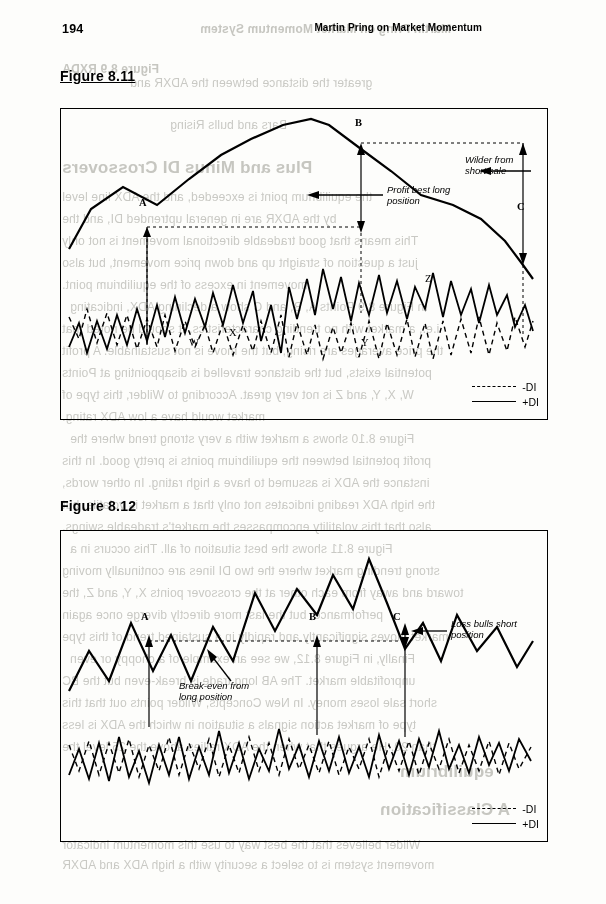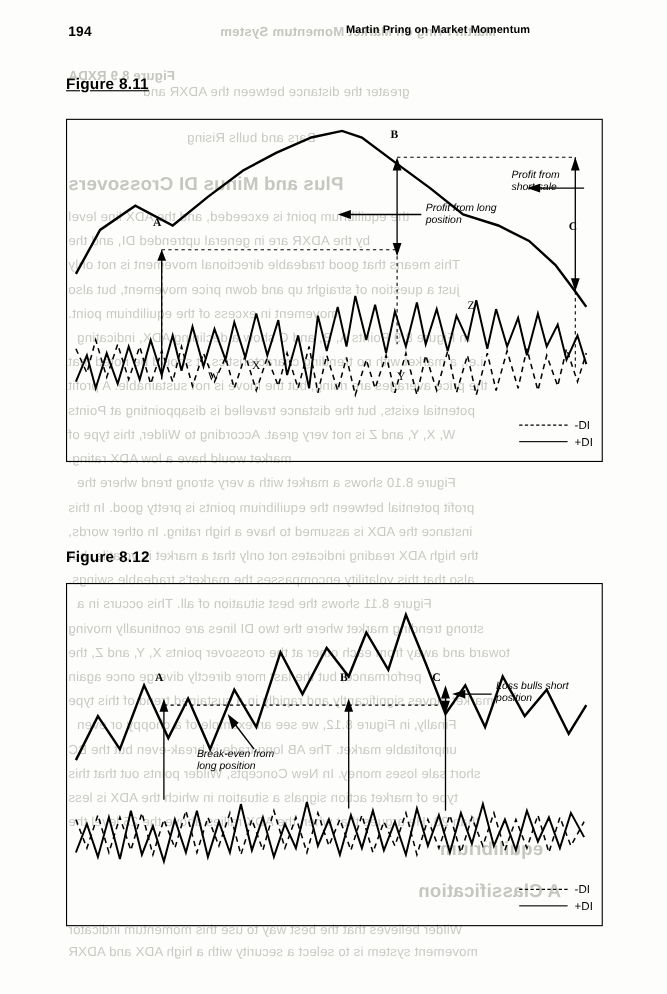--- a/index.html
+++ b/index.html
@@ -210,23 +210,23 @@
     </svg>
 
     <div class="pt-label" style="left:78px; top:88px;">A</div>
     <div class="pt-label" style="left:294px; top:8px;">B</div>
     <div class="pt-label" style="left:456px; top:92px;">C</div>
     <div class="pt-label plain" style="left:128px; top:228px;">W</div>
     <div class="pt-label plain" style="left:168px; top:218px;">X</div>
     <div class="pt-label plain" style="left:300px; top:228px;">Y</div>
     <div class="pt-label plain" style="left:364px; top:164px;">Z</div>
 
-    <div class="annot" style="left:326px; top:76px;">Profit from long
+    <div class="annot" style="left:326px; top:76px;">Profit best long
 position</div>
-    <div class="annot" style="left:404px; top:46px; text-align:left;">Profit from
+    <div class="annot" style="left:404px; top:46px; text-align:left;">Wilder from
 short sale</div>
 
     <div class="legend" style="right:8px; bottom:10px;">
       <div class="legend-row">
         <span class="legend-swatch dashed"></span>
         <span class="legend-label">-DI</span>
       </div>
       <div class="legend-row">
         <span class="legend-swatch"></span>
         <span class="legend-label">+DI</span>

